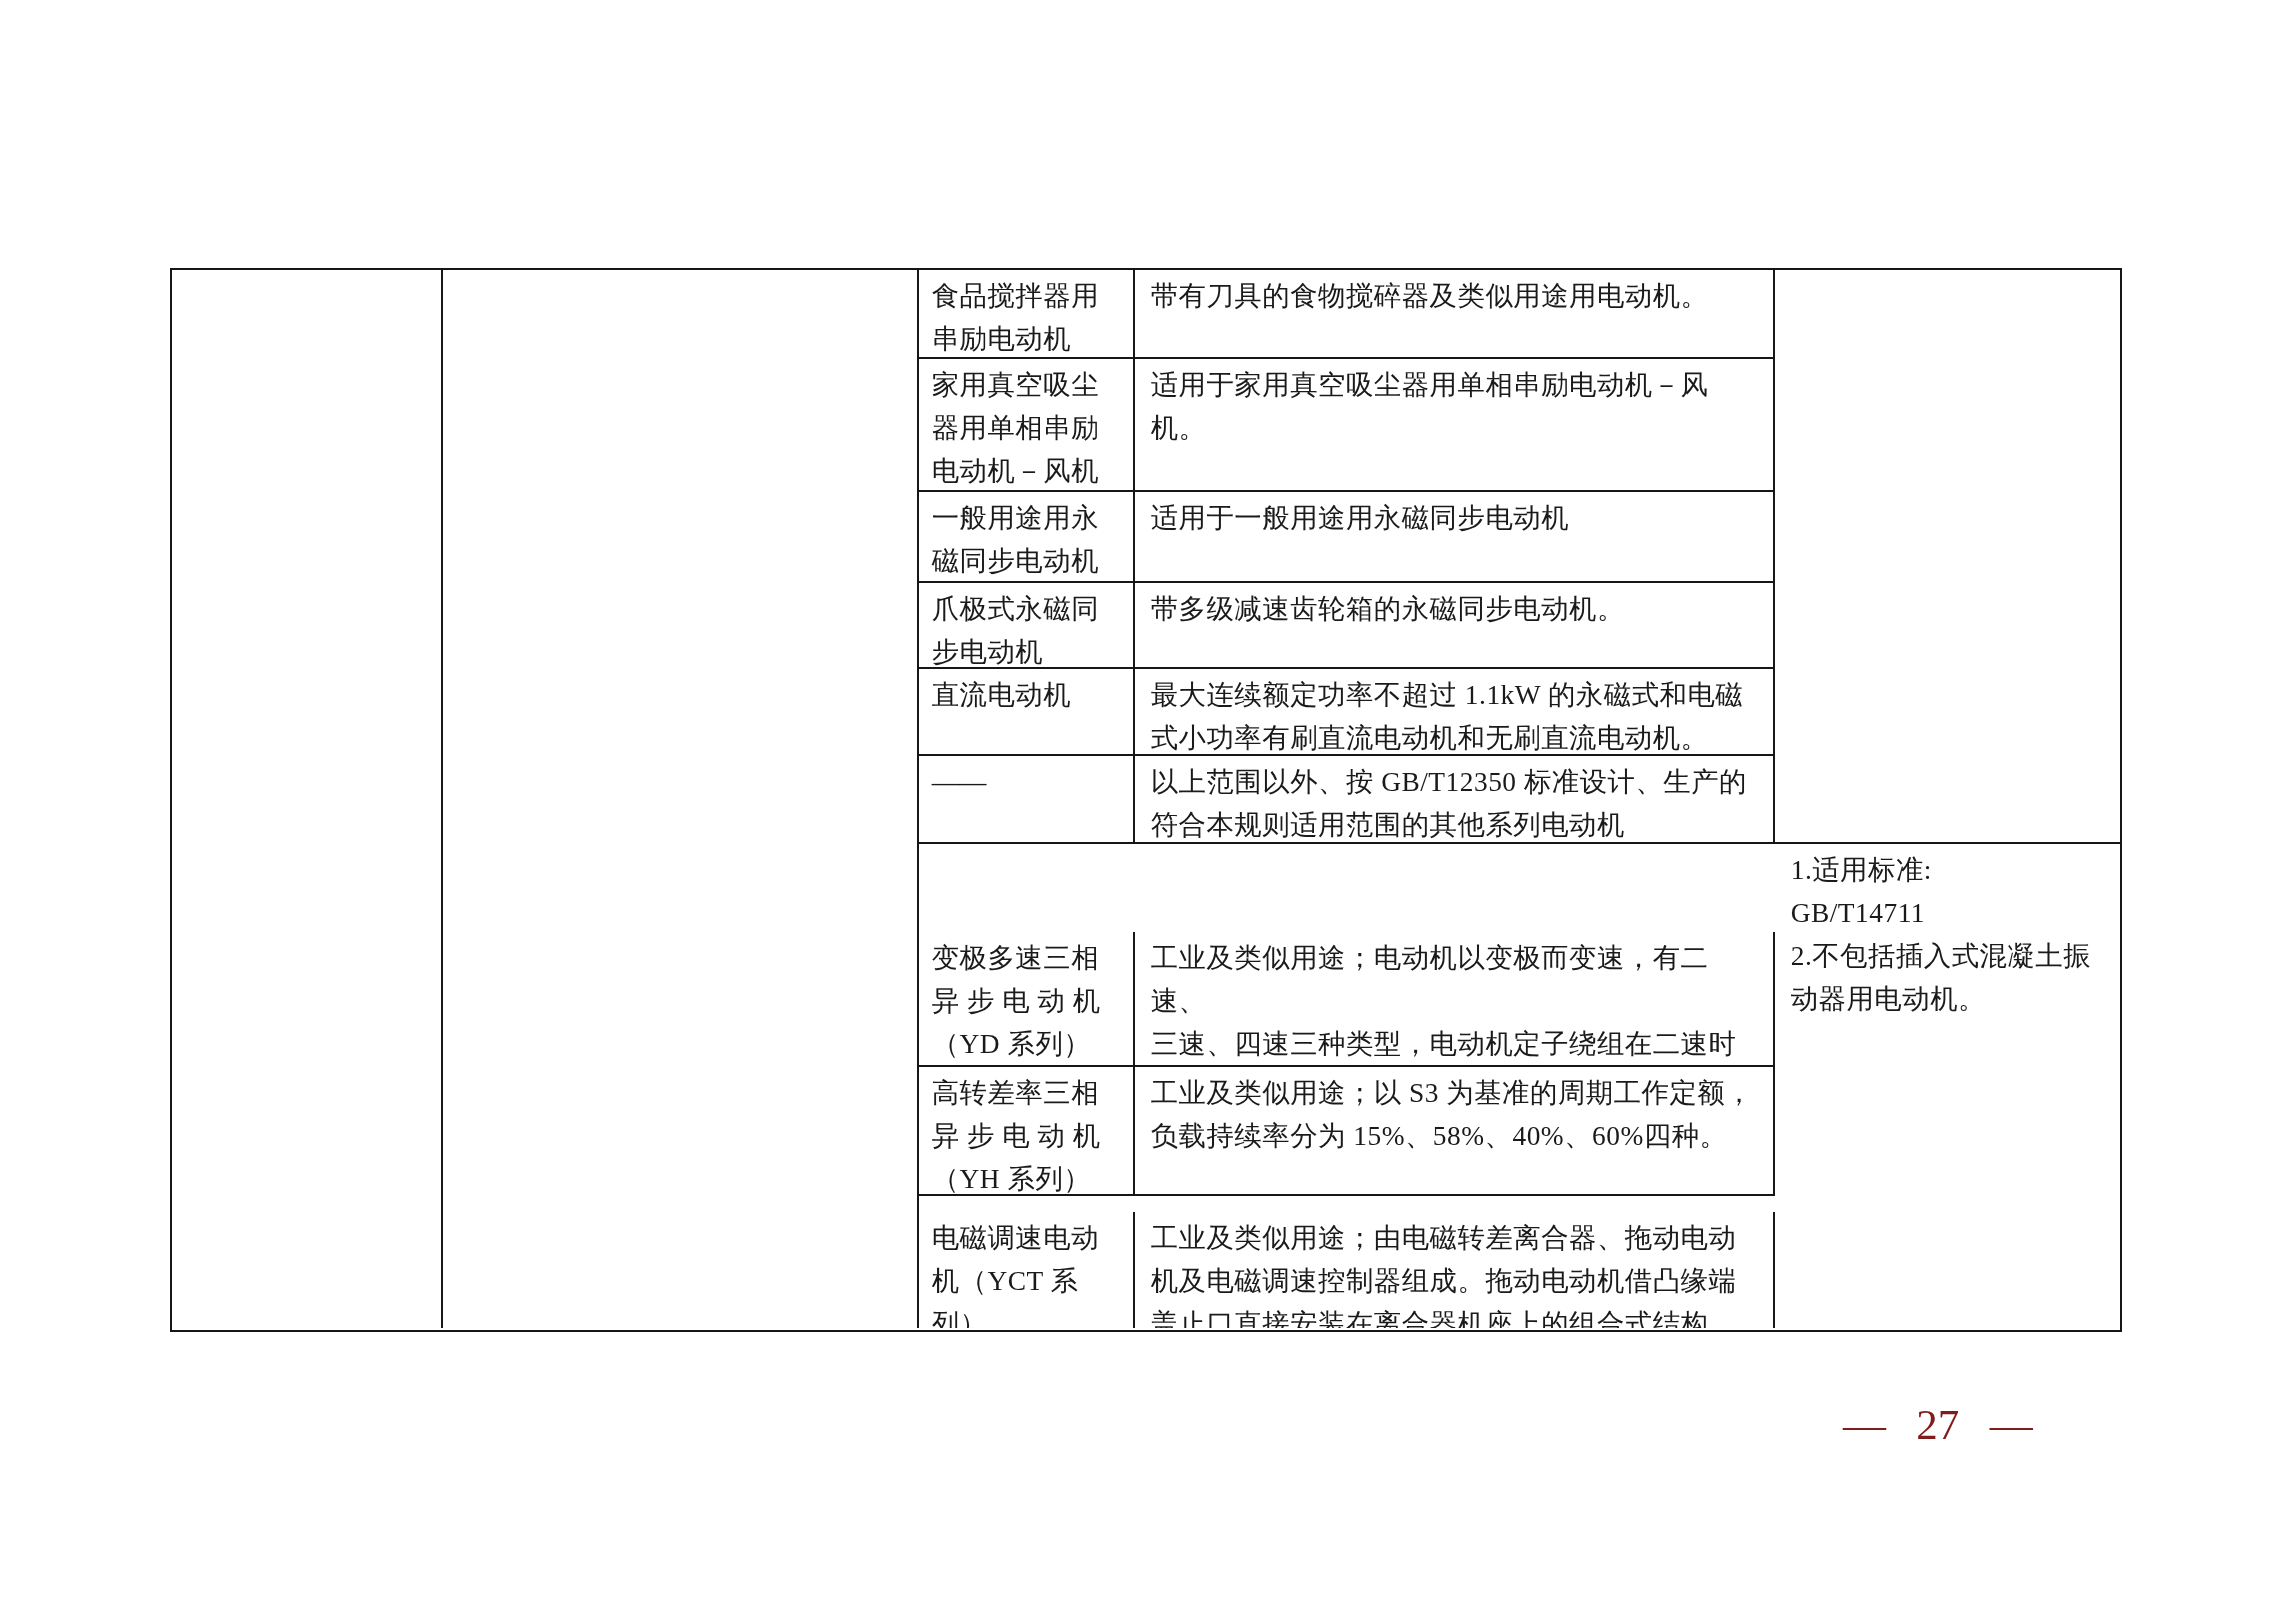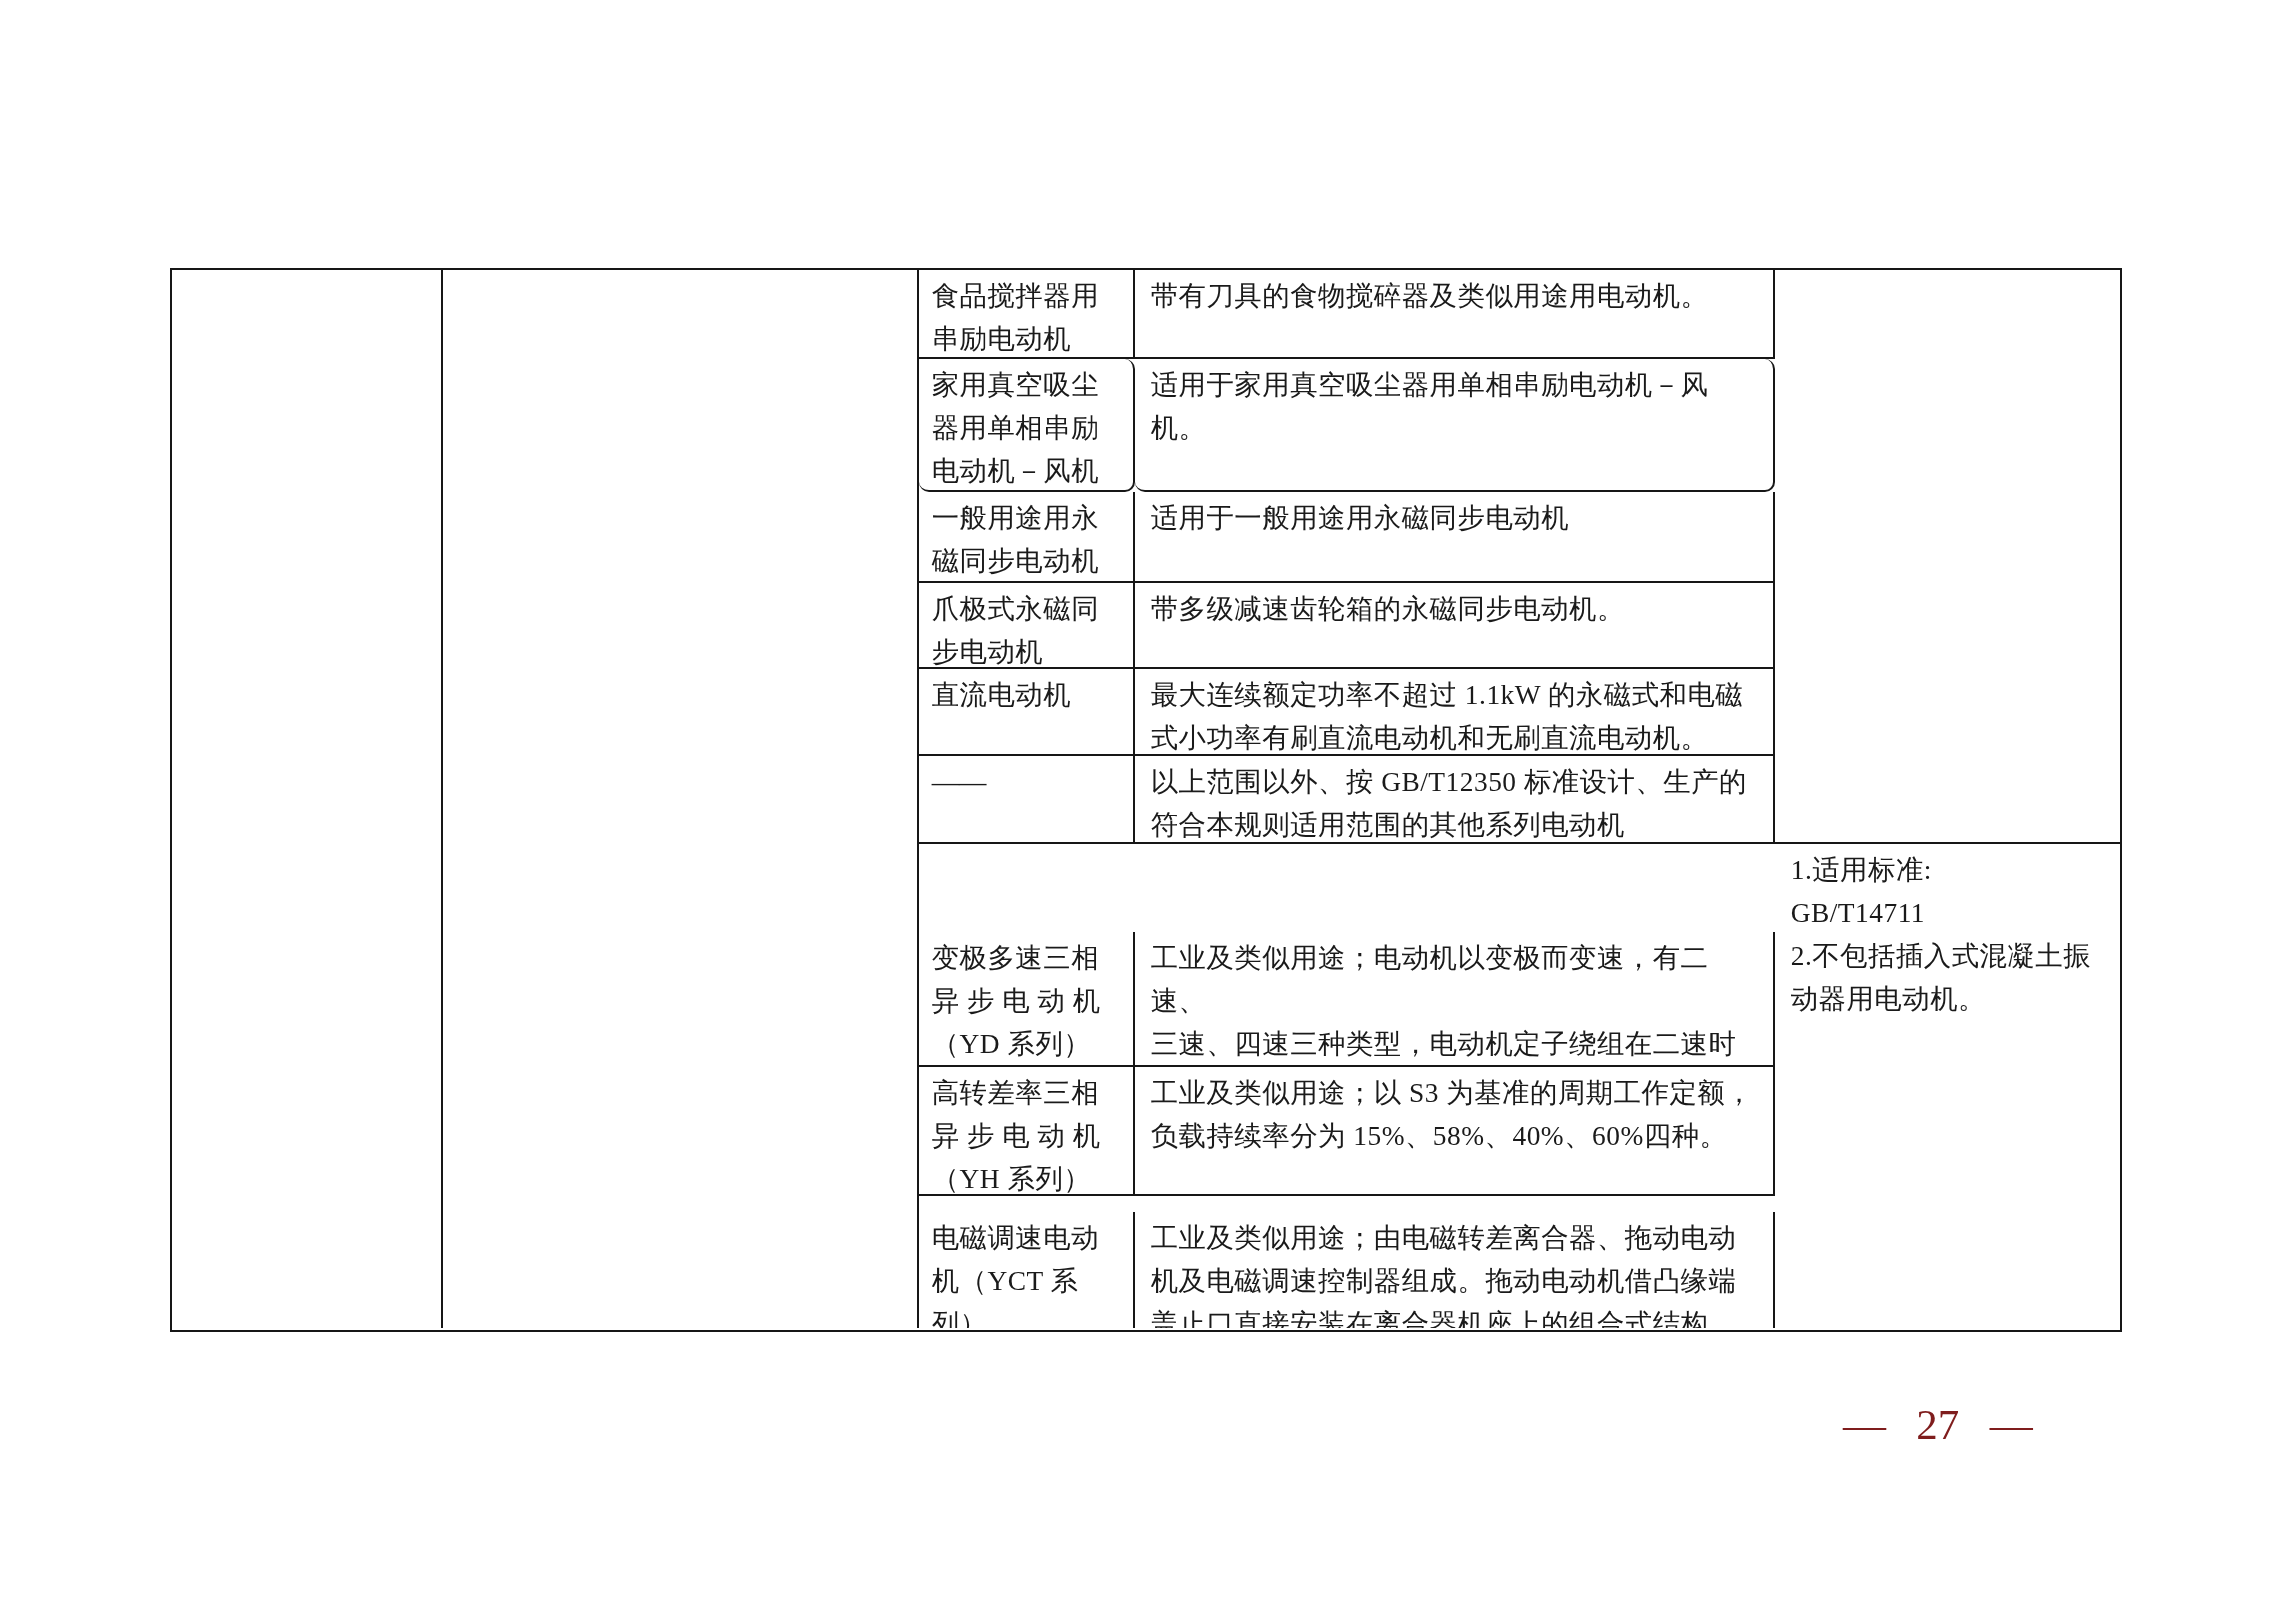--- a/index.html
+++ b/index.html
@@ -32,21 +32,21 @@
     letter-spacing: 0.5px;
   }
   .bb { border-bottom: 2px solid #161616; }
   .br { border-right: 2px solid #161616; }
   .empty-col1 { grid-column: 1; grid-row: 1 / 11; }
   .empty-col2 { grid-column: 2; grid-row: 1 / 11; }
   .name { grid-column: 3; padding: 4.9px 3.9px 0 12.7px; }
   .desc { grid-column: 4; padding: 4.9px 9.8px 0 15.7px; }
   .note-top { grid-column: 5; grid-row: 1 / 7; }
   .note-bottom { grid-column: 5; grid-row: 7 / 11; padding: 4.9px 5.9px 0 15.7px; }
-  .r1 { grid-row: 1; } .r2 { grid-row: 2; border-radius: 10px; } .r3 { grid-row: 3; } .r4 { grid-row: 4; }
+  .r1 { grid-row: 1; } .r2 { grid-row: 2; } .r3 { grid-row: 3; } .r4 { grid-row: 4; }
   .r5 { grid-row: 5; } .r6 { grid-row: 6; } .r7 { grid-row: 7; } .r8 { grid-row: 8; }
   .r9 { grid-row: 9; } .r10 { grid-row: 10; margin-top: 16px; }
   .dash-cell { letter-spacing: 0; }
   .page-number {
     position: absolute;
     left: 1843px;
     top: 1400px;
     font-size: 43px;
     word-spacing: 19.6px;
     color: #7f1d1d;

